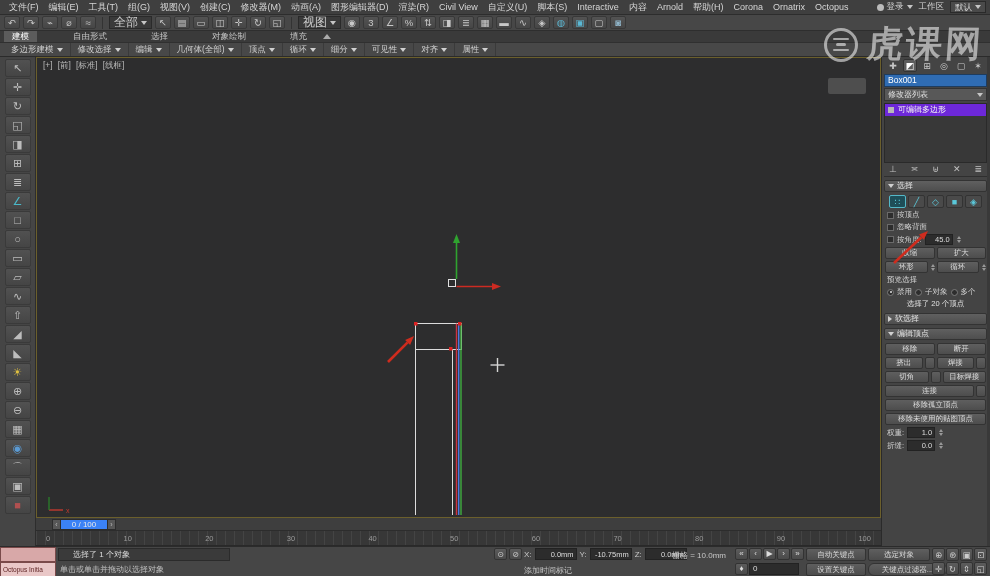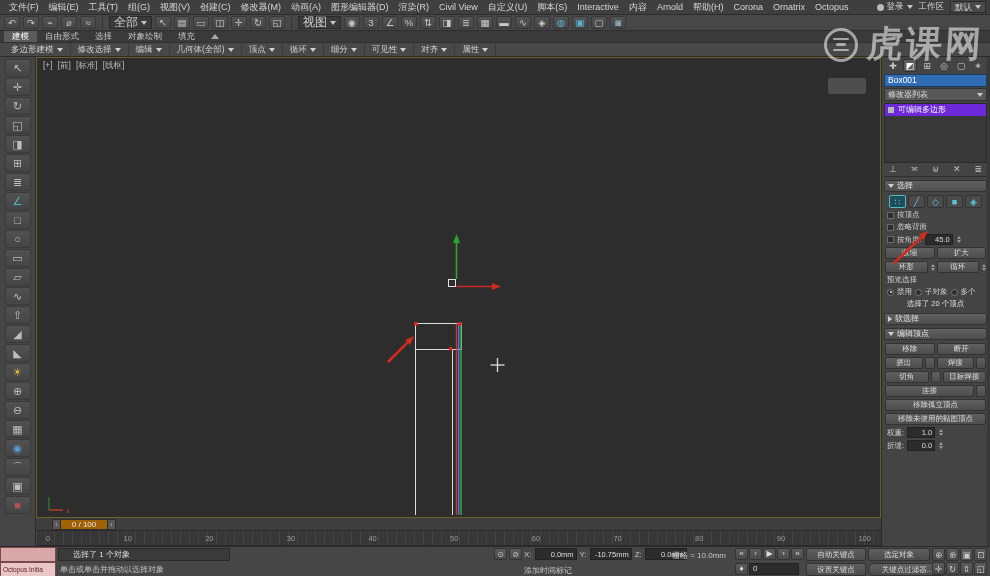--- a/index.html
+++ b/index.html
@@ -20,21 +20,21 @@
 
   
   #toolbar{position:absolute;left:0;top:15px;width:990px;height:16px;background:#474747;border-bottom:1px solid #2e2e2e;display:flex;align-items:center;gap:3px;padding:0 4px;}
   .tb-grp{display:flex;align-items:center;gap:3px;}
   .tb-ic{width:16px;height:13px;line-height:12px;text-align:center;font-size:9.5px;color:#c8c8c8;background:linear-gradient(#535353,#464646);border:1px solid #383838;border-radius:2px;cursor:default;}
   .tb-combo{display:flex;align-items:center;height:13px;background:#3a3a3a;border:1px solid #2a2a2a;color:#ccc;font-size:12px;padding:0 4px;}
   .tb-sep{width:1px;height:12px;background:#333;margin:0 3px;}
 
   
   #ribbon-tabs{position:absolute;left:0;top:31px;width:990px;height:12px;background:#3a3a3a;border-bottom:1px solid #303030;display:flex;align-items:center;padding:0 4px;}
-  .rt-host{display:flex;height:100%;}
+  .rt-host{display:flex;height:100%;gap:28px;}
   .rtab{padding:0 8px;font-size:8.5px;color:#c4c4c4;display:flex;align-items:center;white-space:nowrap;}
   .rtab[data-active="true"]{background:#5c5c5c;color:#fff;}
   .rib-min{margin-left:8px;width:0;height:0;border-left:4px solid transparent;border-right:4px solid transparent;border-bottom:5px solid #aaa;}
   #ribbon-panels{position:absolute;left:0;top:43px;width:990px;height:14px;background:#484848;border-bottom:1px solid #2b2b2b;display:flex;align-items:flex-end;padding:0 4px;}
   .rp-host{display:flex;height:100%;}
   .rpanel{font-size:8.5px;color:#cfcfcf;padding:0 7px;display:flex;align-items:center;gap:3px;border-right:1px solid #3a3a3a;white-space:nowrap;}
 
   
   #lefttb{position:absolute;left:0;top:57px;width:36px;bottom:30px;background:#454545;border-right:1px solid #2d2d2d;}
   .lt-host{display:flex;flex-direction:column;align-items:center;gap:1px;padding-top:2px;}
@@ -43,21 +43,21 @@
   
   #viewport{position:absolute;left:36px;top:57px;width:845px;height:461px;background:#2d2d2e;border:1px solid #6b5f2c;}
   .vp-label{position:absolute;top:2px;left:6px;display:flex;gap:5px;font-size:8.5px;color:#b9b9b9;z-index:5;}
   .viewcube-ghost{position:absolute;top:20px;right:14px;width:38px;height:16px;background:rgba(195,195,195,.22);border-radius:2px;}
   .vp-svg{position:absolute;left:0;top:0;width:843px;height:459px;pointer-events:none;}
 
   
   #timeslider{position:absolute;left:36px;top:518px;width:845px;height:13px;background:#3e3e3e;border-bottom:1px solid #2c2c2c;display:flex;align-items:center;padding:1px 2px;}
   .ts-handle{display:flex;height:11px;margin-left:14px;}
   .ts-cap{width:9px;background:#575757;border:1px solid #2c2c2c;color:#bbb;font-size:7px;line-height:9px;text-align:center;}
-  .ts-val{min-width:46px;background:#a16207;border:1px solid #2c2c2c;border-left:none;border-right:none;color:#e8e8e8;font-size:8px;line-height:9px;text-align:center;padding:0 4px;}
+  .ts-val{min-width:46px;background:#3b82f6;border:1px solid #2c2c2c;border-left:none;border-right:none;color:#e8e8e8;font-size:8px;line-height:9px;text-align:center;padding:0 4px;}
   #ruler{position:absolute;left:36px;top:531px;width:845px;height:15px;background:#373737;border-bottom:1px solid #292929;display:flex;justify-content:space-between;align-items:center;padding:0 10px;font-size:7.5px;color:#9a9a9a;background-image:repeating-linear-gradient(90deg,#444 0 1px,transparent 1px 9px);}
 
   
   #cpanel{position:absolute;left:881px;top:57px;width:109px;bottom:30px;background:#444;border-left:1px solid #2a2a2a;padding:1px 3px 0 2px;font-size:8px;color:#ccc;overflow:hidden;}
   .cp-scroll{position:absolute;right:0;top:0;bottom:0;width:3px;background:#393939;}
   .cp-tabs{display:flex;justify-content:space-between;padding:1px 2px;}
   .cp-tab{width:14px;height:13px;text-align:center;line-height:12px;color:#c6c6c6;font-size:9px;border:1px solid transparent;}
   .cp-tab[data-active="true"]{background:#5c5c5c;border-color:#333;border-radius:2px;color:#fff;}
   .cp-name{height:13px;background:#2f6cb3;color:#fff;font-size:8.5px;line-height:11px;padding:0 3px;border:1px solid #1e3c5e;margin:1px 0;}
   .cp-dd{height:13px;background:#585858;border:1px solid #333;display:flex;align-items:center;justify-content:space-between;padding:0 3px;font-size:8px;color:#e0e0e0;}

